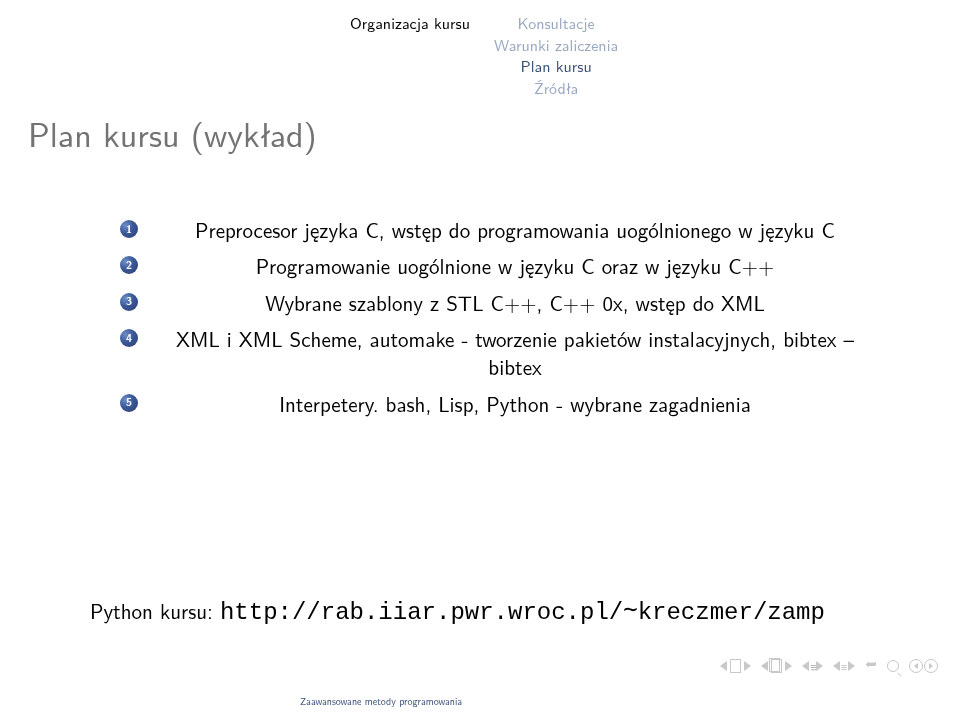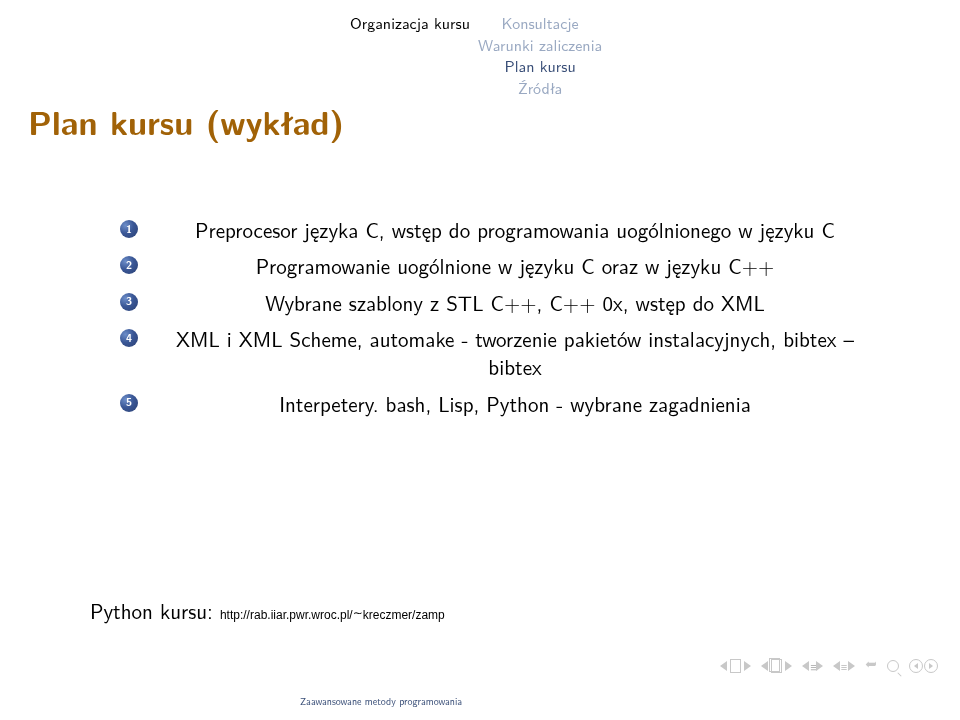--- a/index.html
+++ b/index.html
@@ -8,21 +8,21 @@
     width: 960px;
     height: 720px;
     background: #fff;
     font-family: "Latin Modern Sans", "Computer Modern Sans", "Trebuchet MS", "Segoe UI", sans-serif;
     color: #000;
     overflow: hidden;
     position: relative;
   }
   .header {
     display: flex;
-    gap: 8px;
+    gap: 24px;
     position: absolute;
     top: 12px;
     left: 0;
     width: 960px;
   }
   .header-left {
     width: 470px;
     text-align: right;
     font-size: 16px;
     line-height: 1.35;
@@ -31,25 +31,25 @@
     text-align: center;
     font-size: 16px;
     line-height: 1.35;
     color: #9aa9c2;
   }
   .header-right .active {
     color: #3a4f78;
   }
   .title {
     position: absolute;
-    top: 96px;
+    top: 108px;
     left: 28px;
     font-size: 34px;
-    color: #a16207;
-    font-weight: 700;
+    color: #737373;
+    font-weight: 400;
   }
   .content {
     position: absolute;
     top: 215px;
     left: 120px;
     right: 80px;
     font-size: 21px;
     line-height: 1.35;
   }
   .item {
@@ -73,22 +73,22 @@
     font-weight: 600;
   }
   .item-text { flex: 1; text-align: center; }
   .course-line {
     position: absolute;
     top: 595px;
     left: 90px;
     font-size: 21px;
   }
   .mono {
-    font-family: Liberation Sans, sans-serif;
-    font-size: 12px;
+    font-family: Liberation Mono, monospace;
+    font-size: 24px;
     text-align: right;
   }
   .footerbar {
     position: absolute;
     left: 0;
     bottom: 0;
     width: 960px;
     height: 40px;
     display: flex;
     align-items: center;

